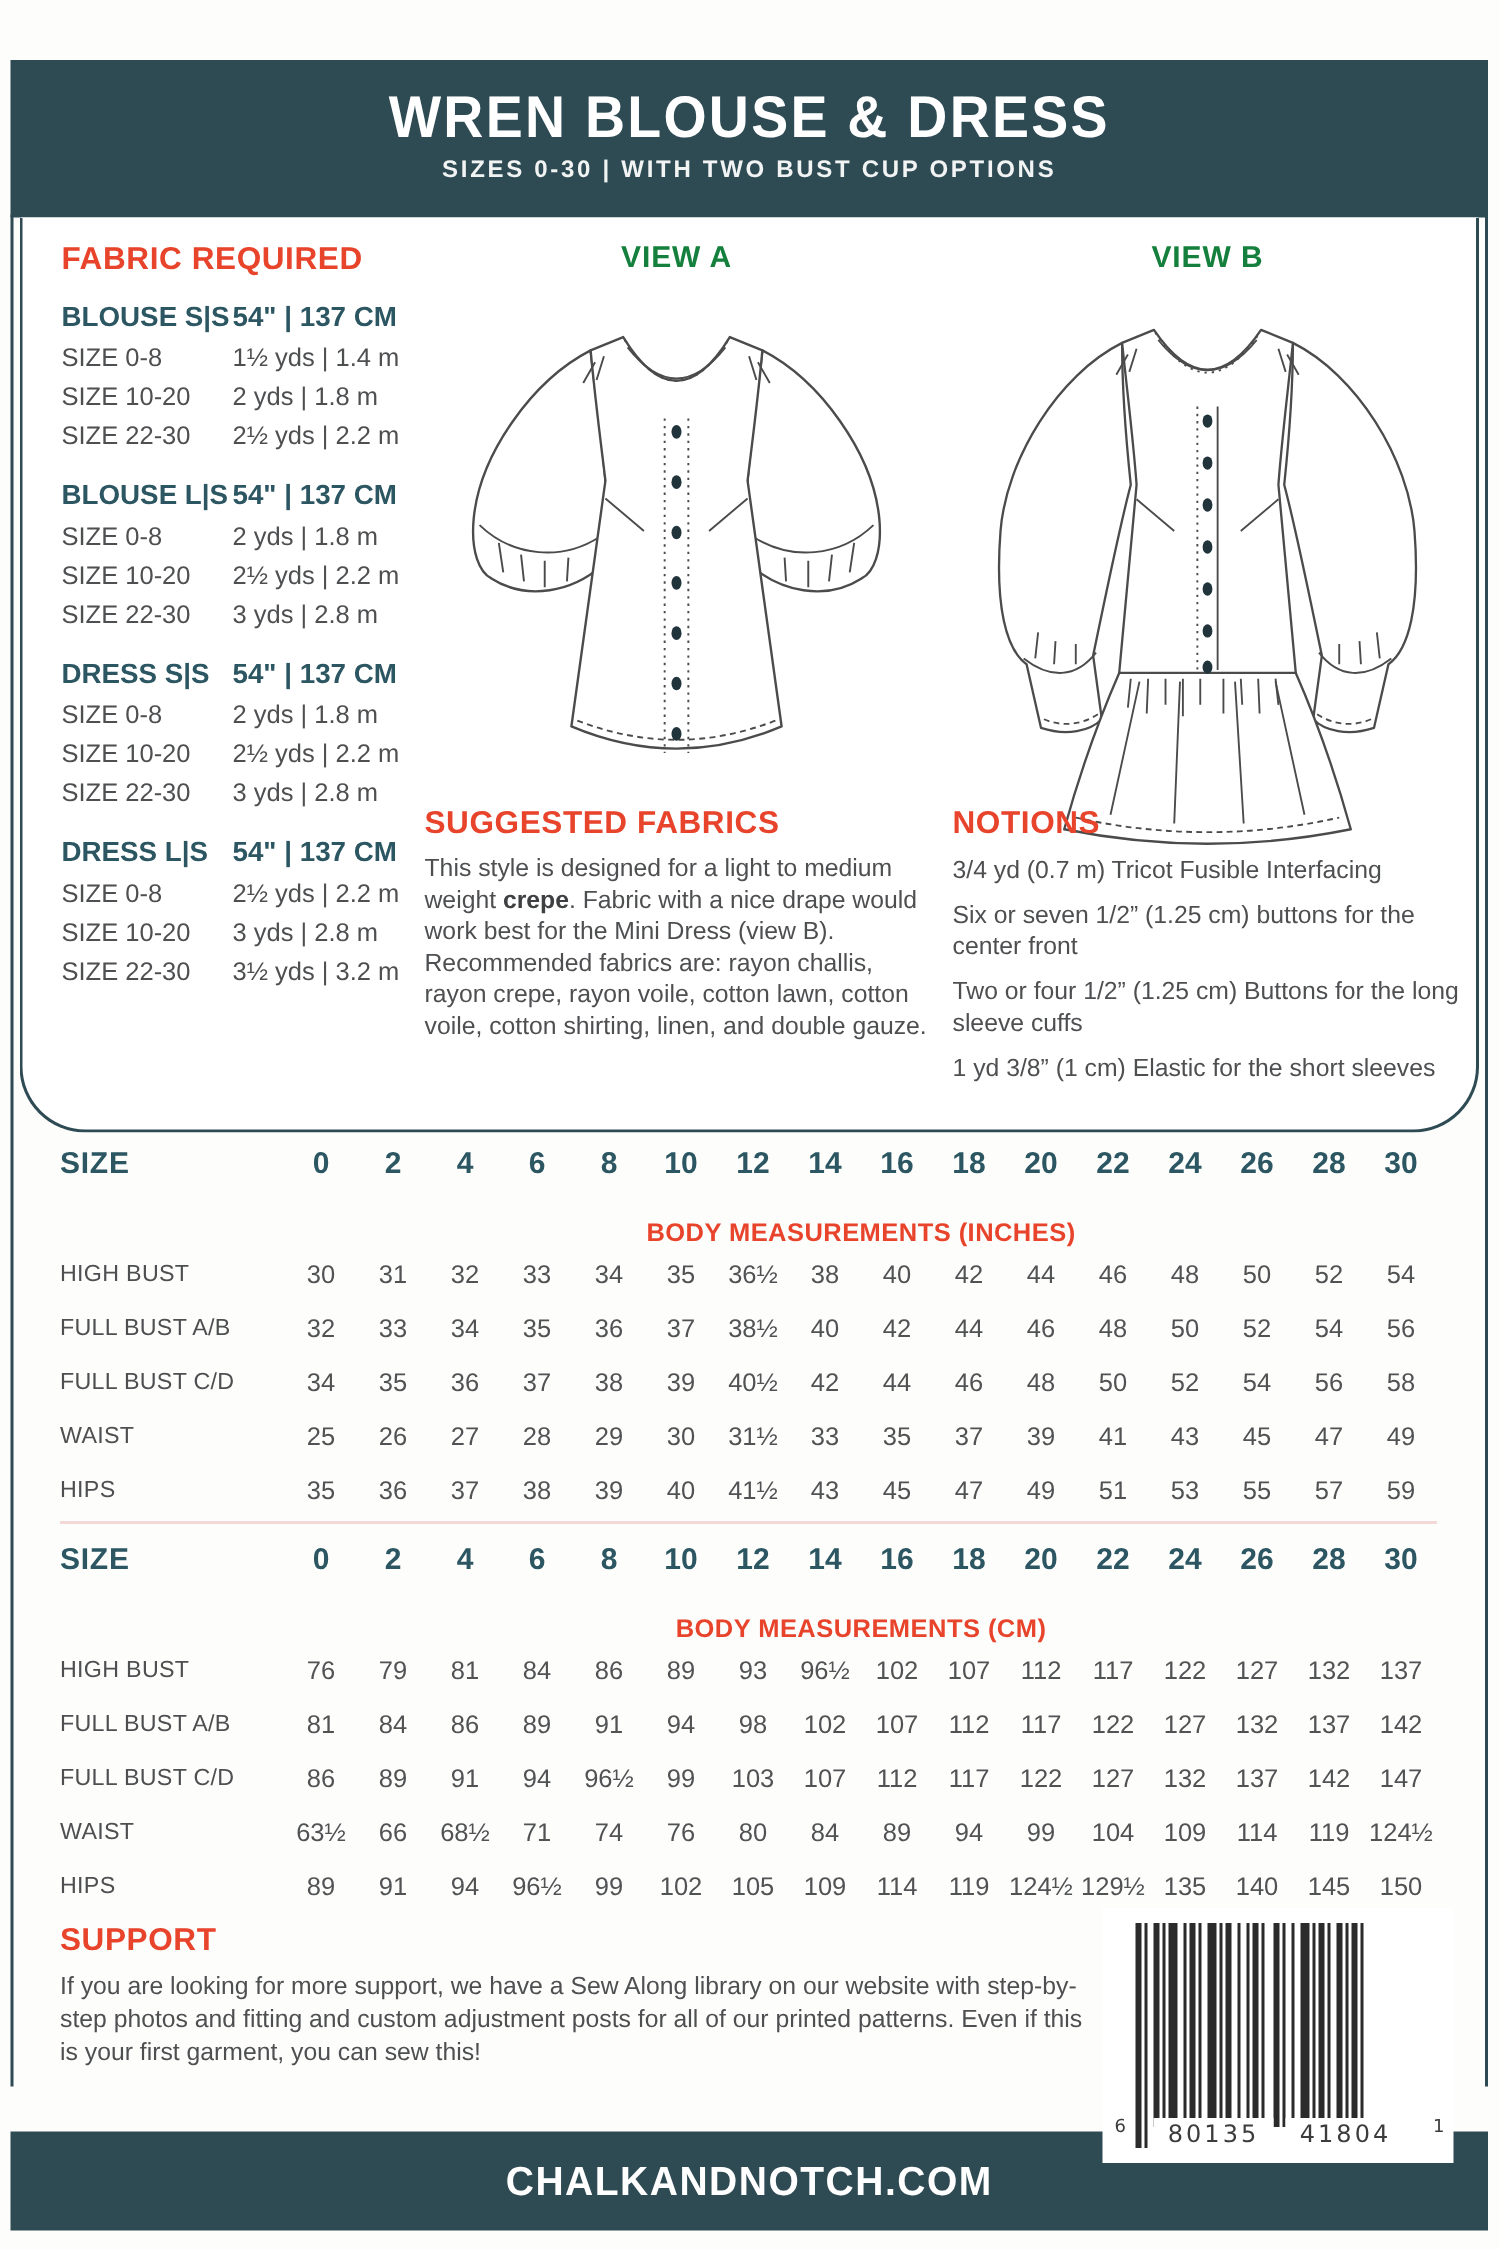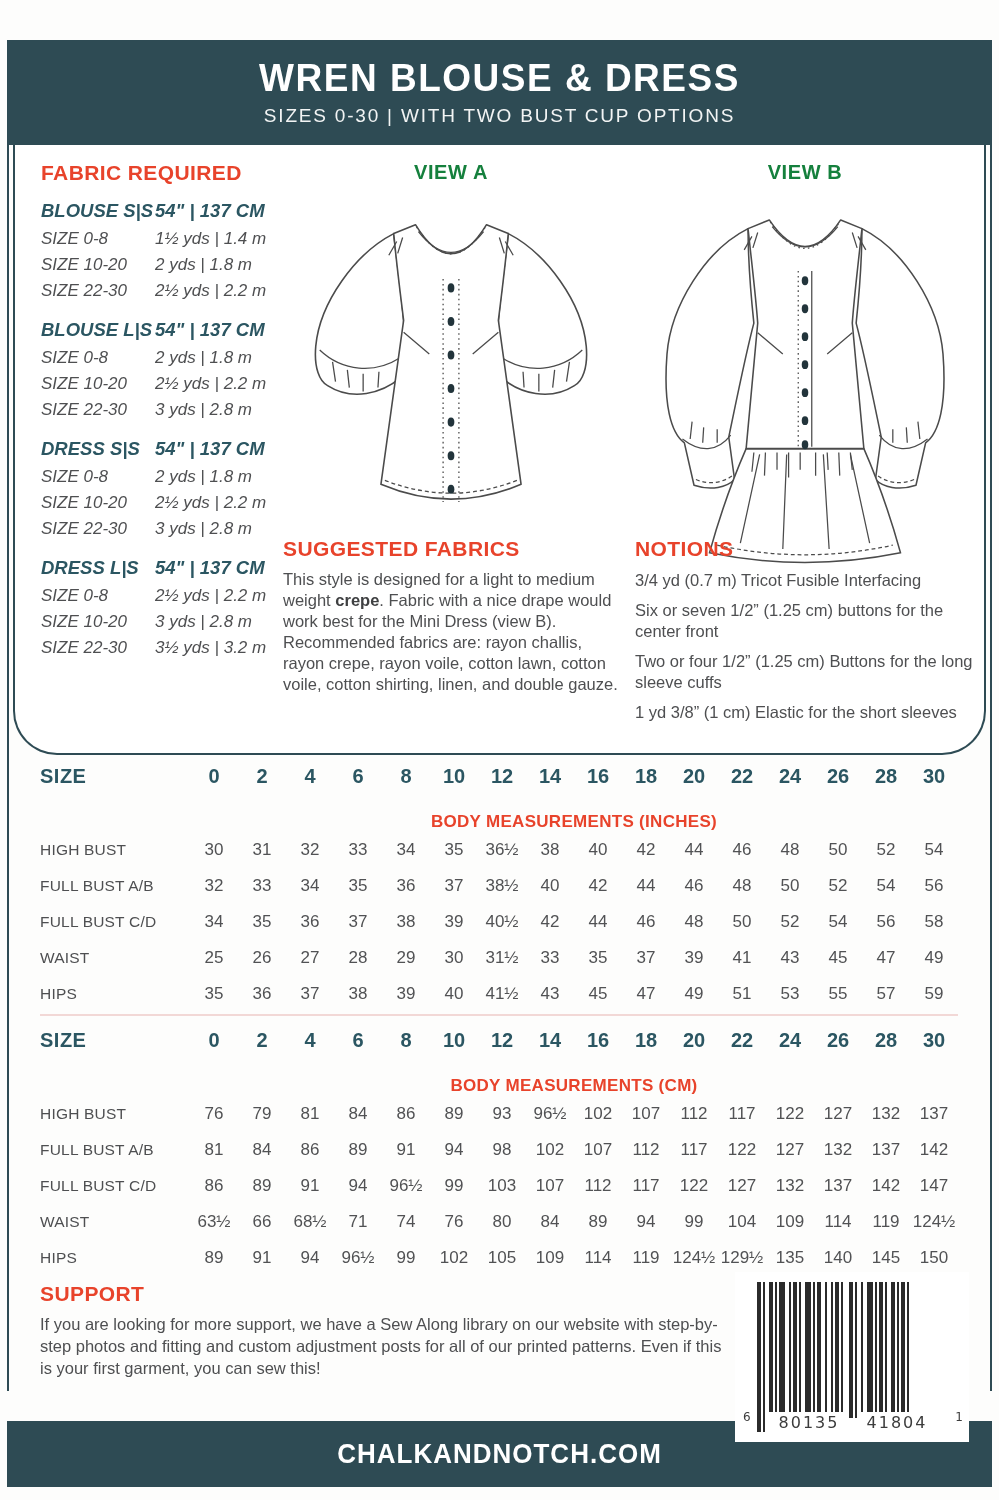--- a/index.html
+++ b/index.html
@@ -11,33 +11,33 @@
   
   .header-band{
     position:absolute;left:7px;right:7px;top:40px;height:105px;
     background:#2e4b54;color:#fff;text-align:center;
   }
   .main-title{
     margin:0;padding-top:17px;font-size:37px;font-weight:800;letter-spacing:1.5px;
     transform:scaleY(1.06);
   }
   .sub-title{
-    margin:6px 0 0 0;font-size:19px;font-weight:400;letter-spacing:1.8px;color:#f2f4f4;
+    margin:6px 0 0 0;font-size:16px;font-weight:700;letter-spacing:1.8px;color:#f2f4f4;
   }
   
   .frame-line{position:absolute;top:143px;width:2px;background:#2e4b54;height:1248px;}
   .frame-left{left:7px;} .frame-right{right:7px;}
   
   .card{
     position:absolute;left:13px;right:13px;top:145px;height:608px;
     border:2px solid #2e4b54;border-top:none;border-radius:0 0 44px 44px;background:#fff;
   }
   .sec-heading{color:#e8432b;font-weight:800;font-size:21px;letter-spacing:.4px;margin:0;}
   .fabric-block{position:absolute;left:26px;top:16px;width:240px;}
-  .fabric-group{margin-top:15px;font-style:italic;}
+  .fabric-group{margin-top:15px;}
   .fabric-group-header{display:flex;font-weight:800;font-size:18.5px;color:#2b5662;margin-bottom:4px;}
   .fg-name{width:114px;}
   .fabric-row{display:flex;font-size:17px;color:#4e4f51;line-height:26px;}
   .fr-size{width:114px;}
   .view-block{position:absolute;top:16px;text-align:center;}
   .view-a-block{left:266px;width:340px;}
   .view-b-block{left:610px;width:360px;}
   .view-label{color:#15803d;font-weight:800;font-size:20px;letter-spacing:.6px;}
   .garment-svg{margin-top:6px;}
   .text-block{position:absolute;top:392px;}

